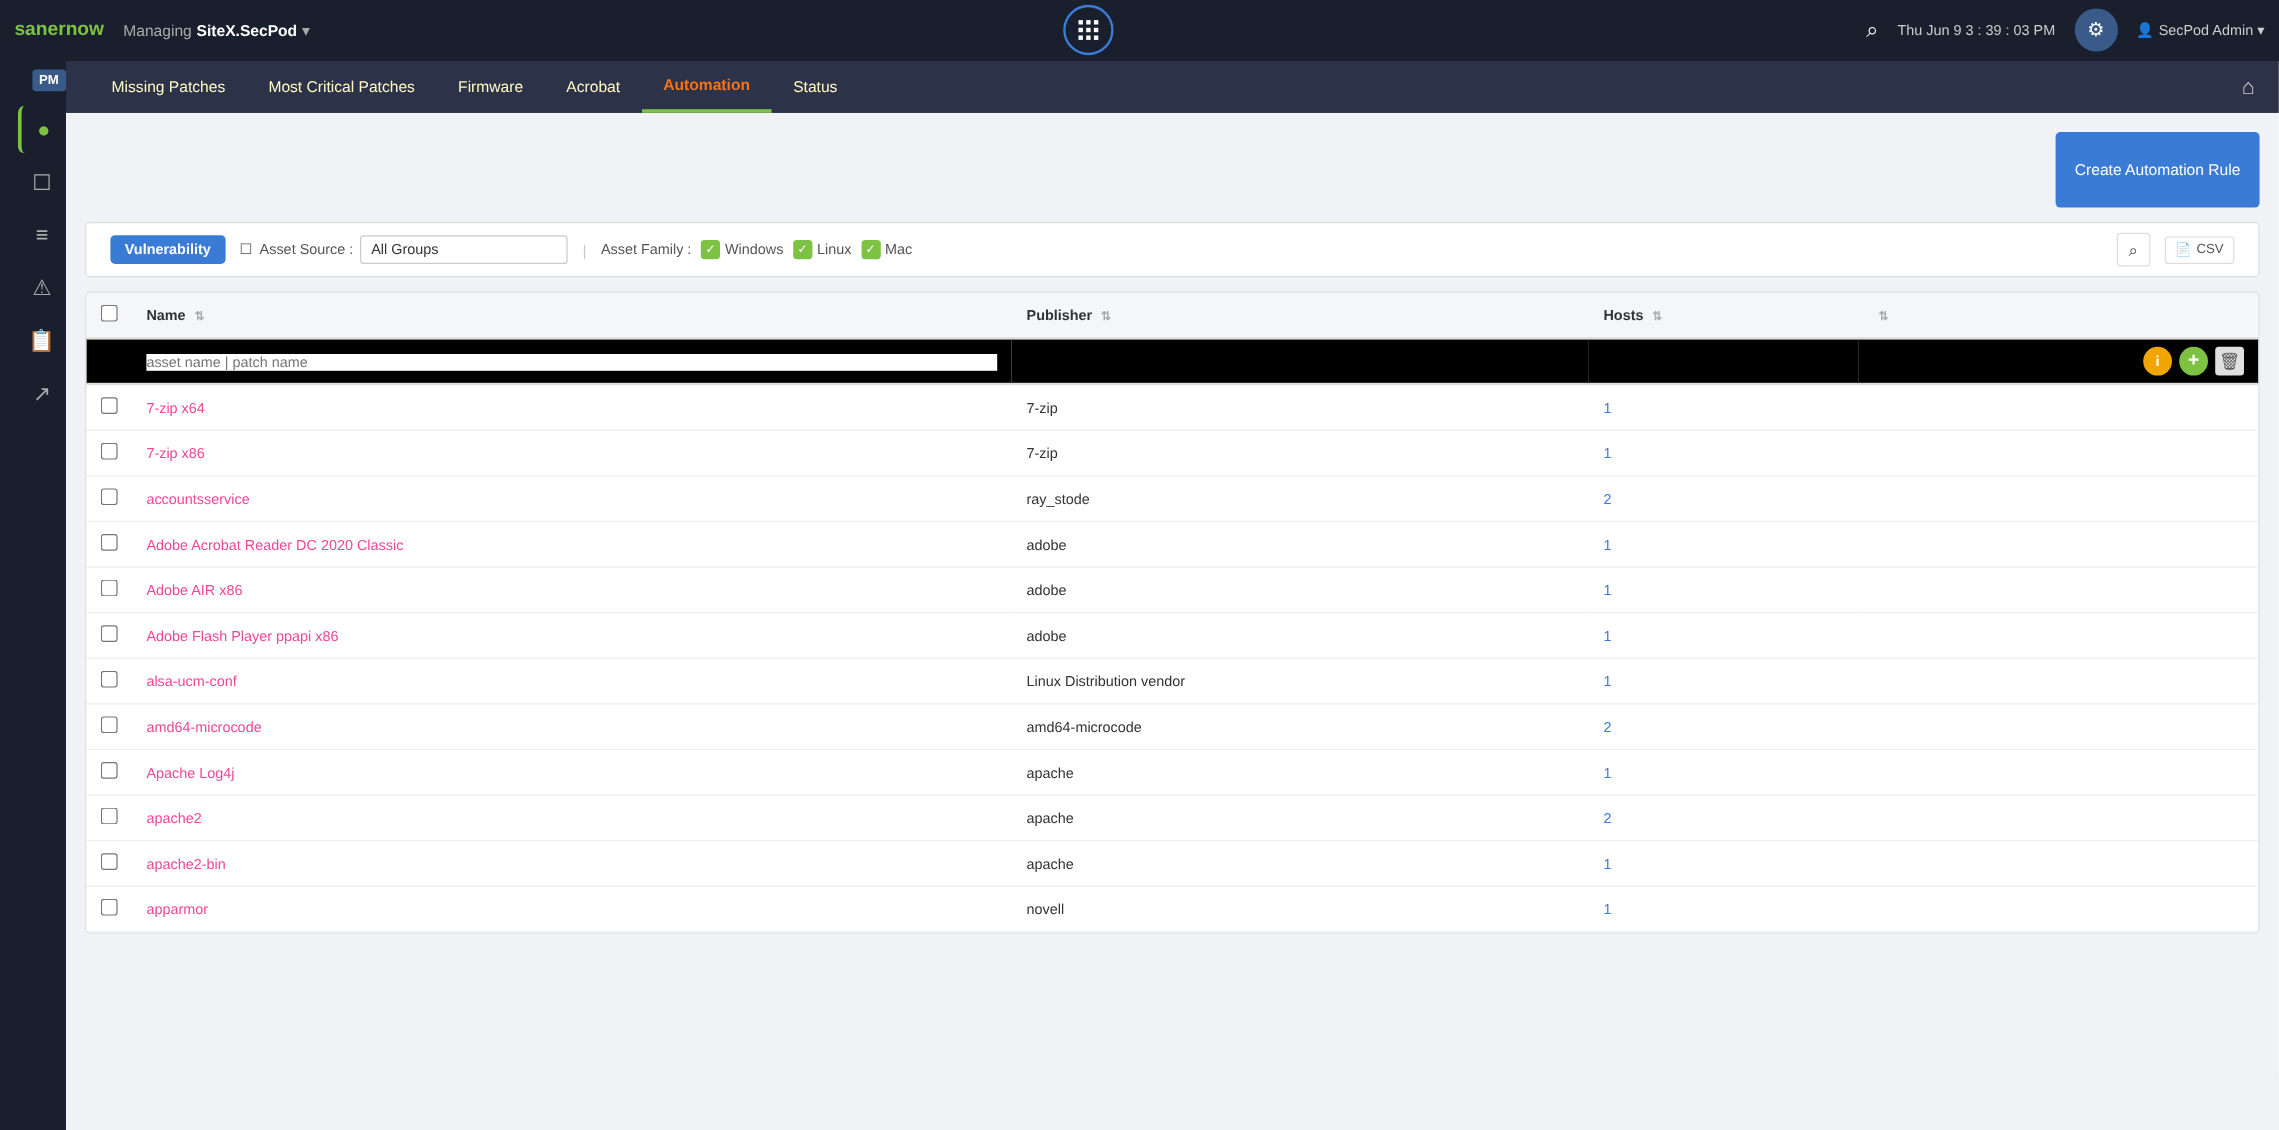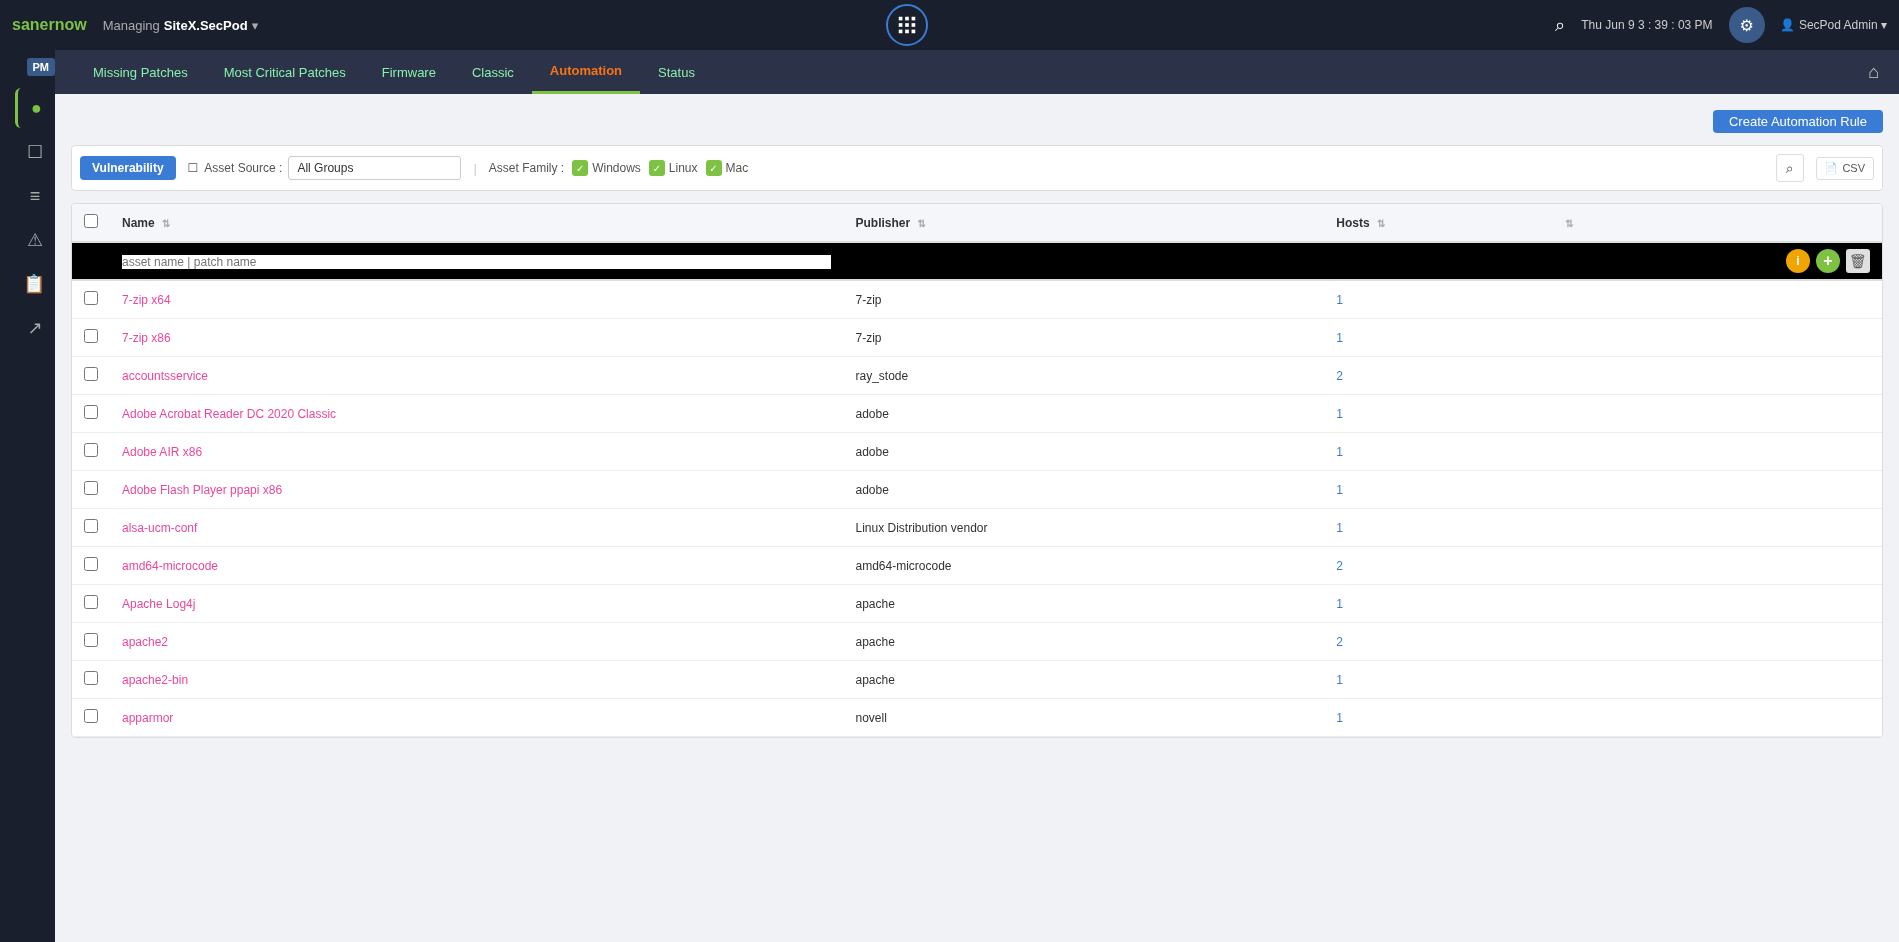--- a/index.html
+++ b/index.html
@@ -94,21 +94,21 @@
       display: flex;
       align-items: center;
       background: #2c3247;
       height: 44px;
       padding: 0 20px;
       position: fixed;
       top: 50px; left: 55px; right: 0;
       z-index: 99;
     }
     .nav-item {
-      color: #86efac;
+      color: #fef9c3;
       font-size: 13px;
       padding: 0 18px;
       height: 44px;
       display: flex;
       align-items: center;
       cursor: pointer;
       white-space: nowrap;
     }
     .nav-item.active {
       color: #f97316;
@@ -175,35 +175,35 @@
     
     .create-btn-row {
       display: flex;
       justify-content: flex-end;
       margin-bottom: 12px;
     }
     .create-btn {
       background: #3a7bd5;
       color: white;
       border: none;
-      padding: 4px 16px;
+      padding: 24px 16px;
       border-radius: 4px;
       font-size: 13px;
       cursor: pointer;
       white-space: nowrap;
     }
 
     
     .filter-row {
       display: flex;
       align-items: center;
       gap: 12px;
       margin-bottom: 12px;
       background: white;
-      padding: 8px 8px;
+      padding: 8px 20px;
       border-radius: 4px;
       border: 1px solid #ddd;
     }
     .vuln-badge {
       background: #3a7bd5;
       color: white;
       padding: 5px 12px;
       border-radius: 4px;
       font-size: 12px;
       font-weight: bold;
@@ -418,21 +418,21 @@
   <div class="sidebar-icon">≡</div>
   <div class="sidebar-icon">⚠</div>
   <div class="sidebar-icon">📋</div>
   <div class="sidebar-icon">↗</div>
 </div>
 
 <div class="navbar">
   <div class="nav-item">Missing Patches</div>
   <div class="nav-item">Most Critical Patches</div>
   <div class="nav-item">Firmware</div>
-  <div class="nav-item">Classic</div>
+  <div class="nav-item">Acrobat</div>
   <div class="nav-item active">Automation</div>
   <div class="nav-item">Status</div>
   <div class="nav-spacer"></div>
   <span class="home-icon-nav">⌂</span>
 </div>
 
 <div class="main">
 
   <div class="create-btn-row">
     <button class="create-btn">Create Automation Rule</button>

